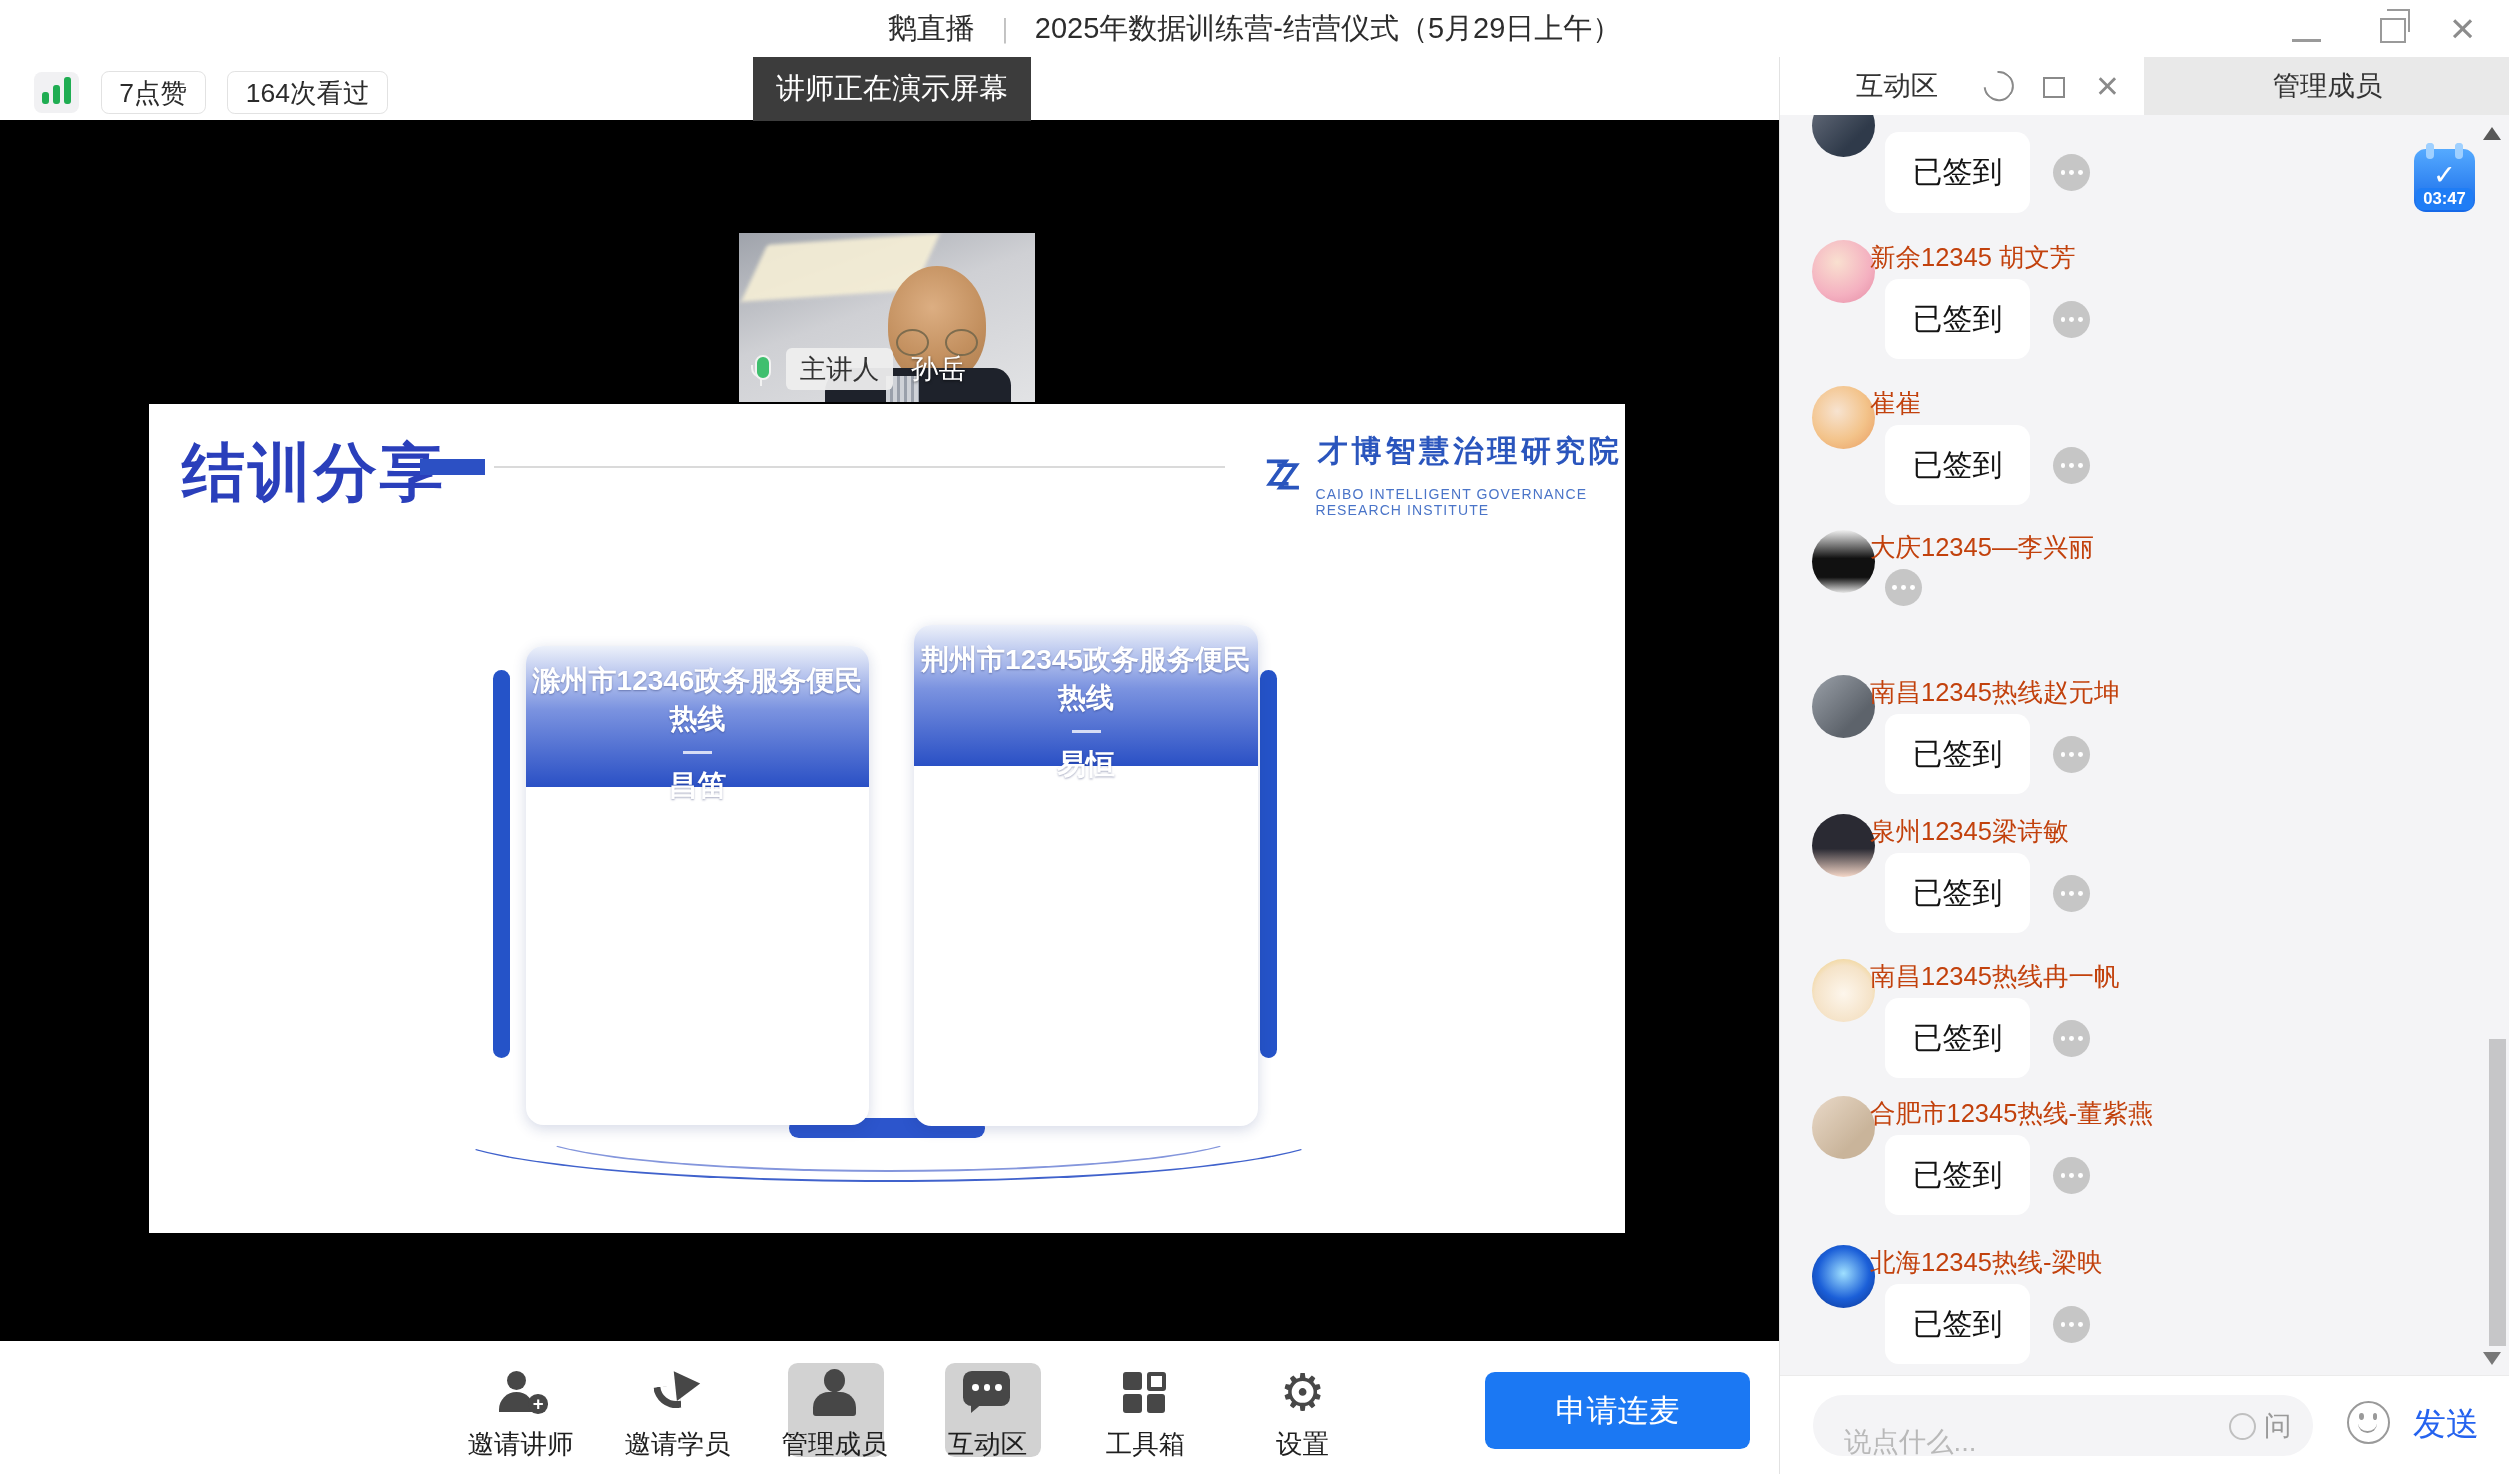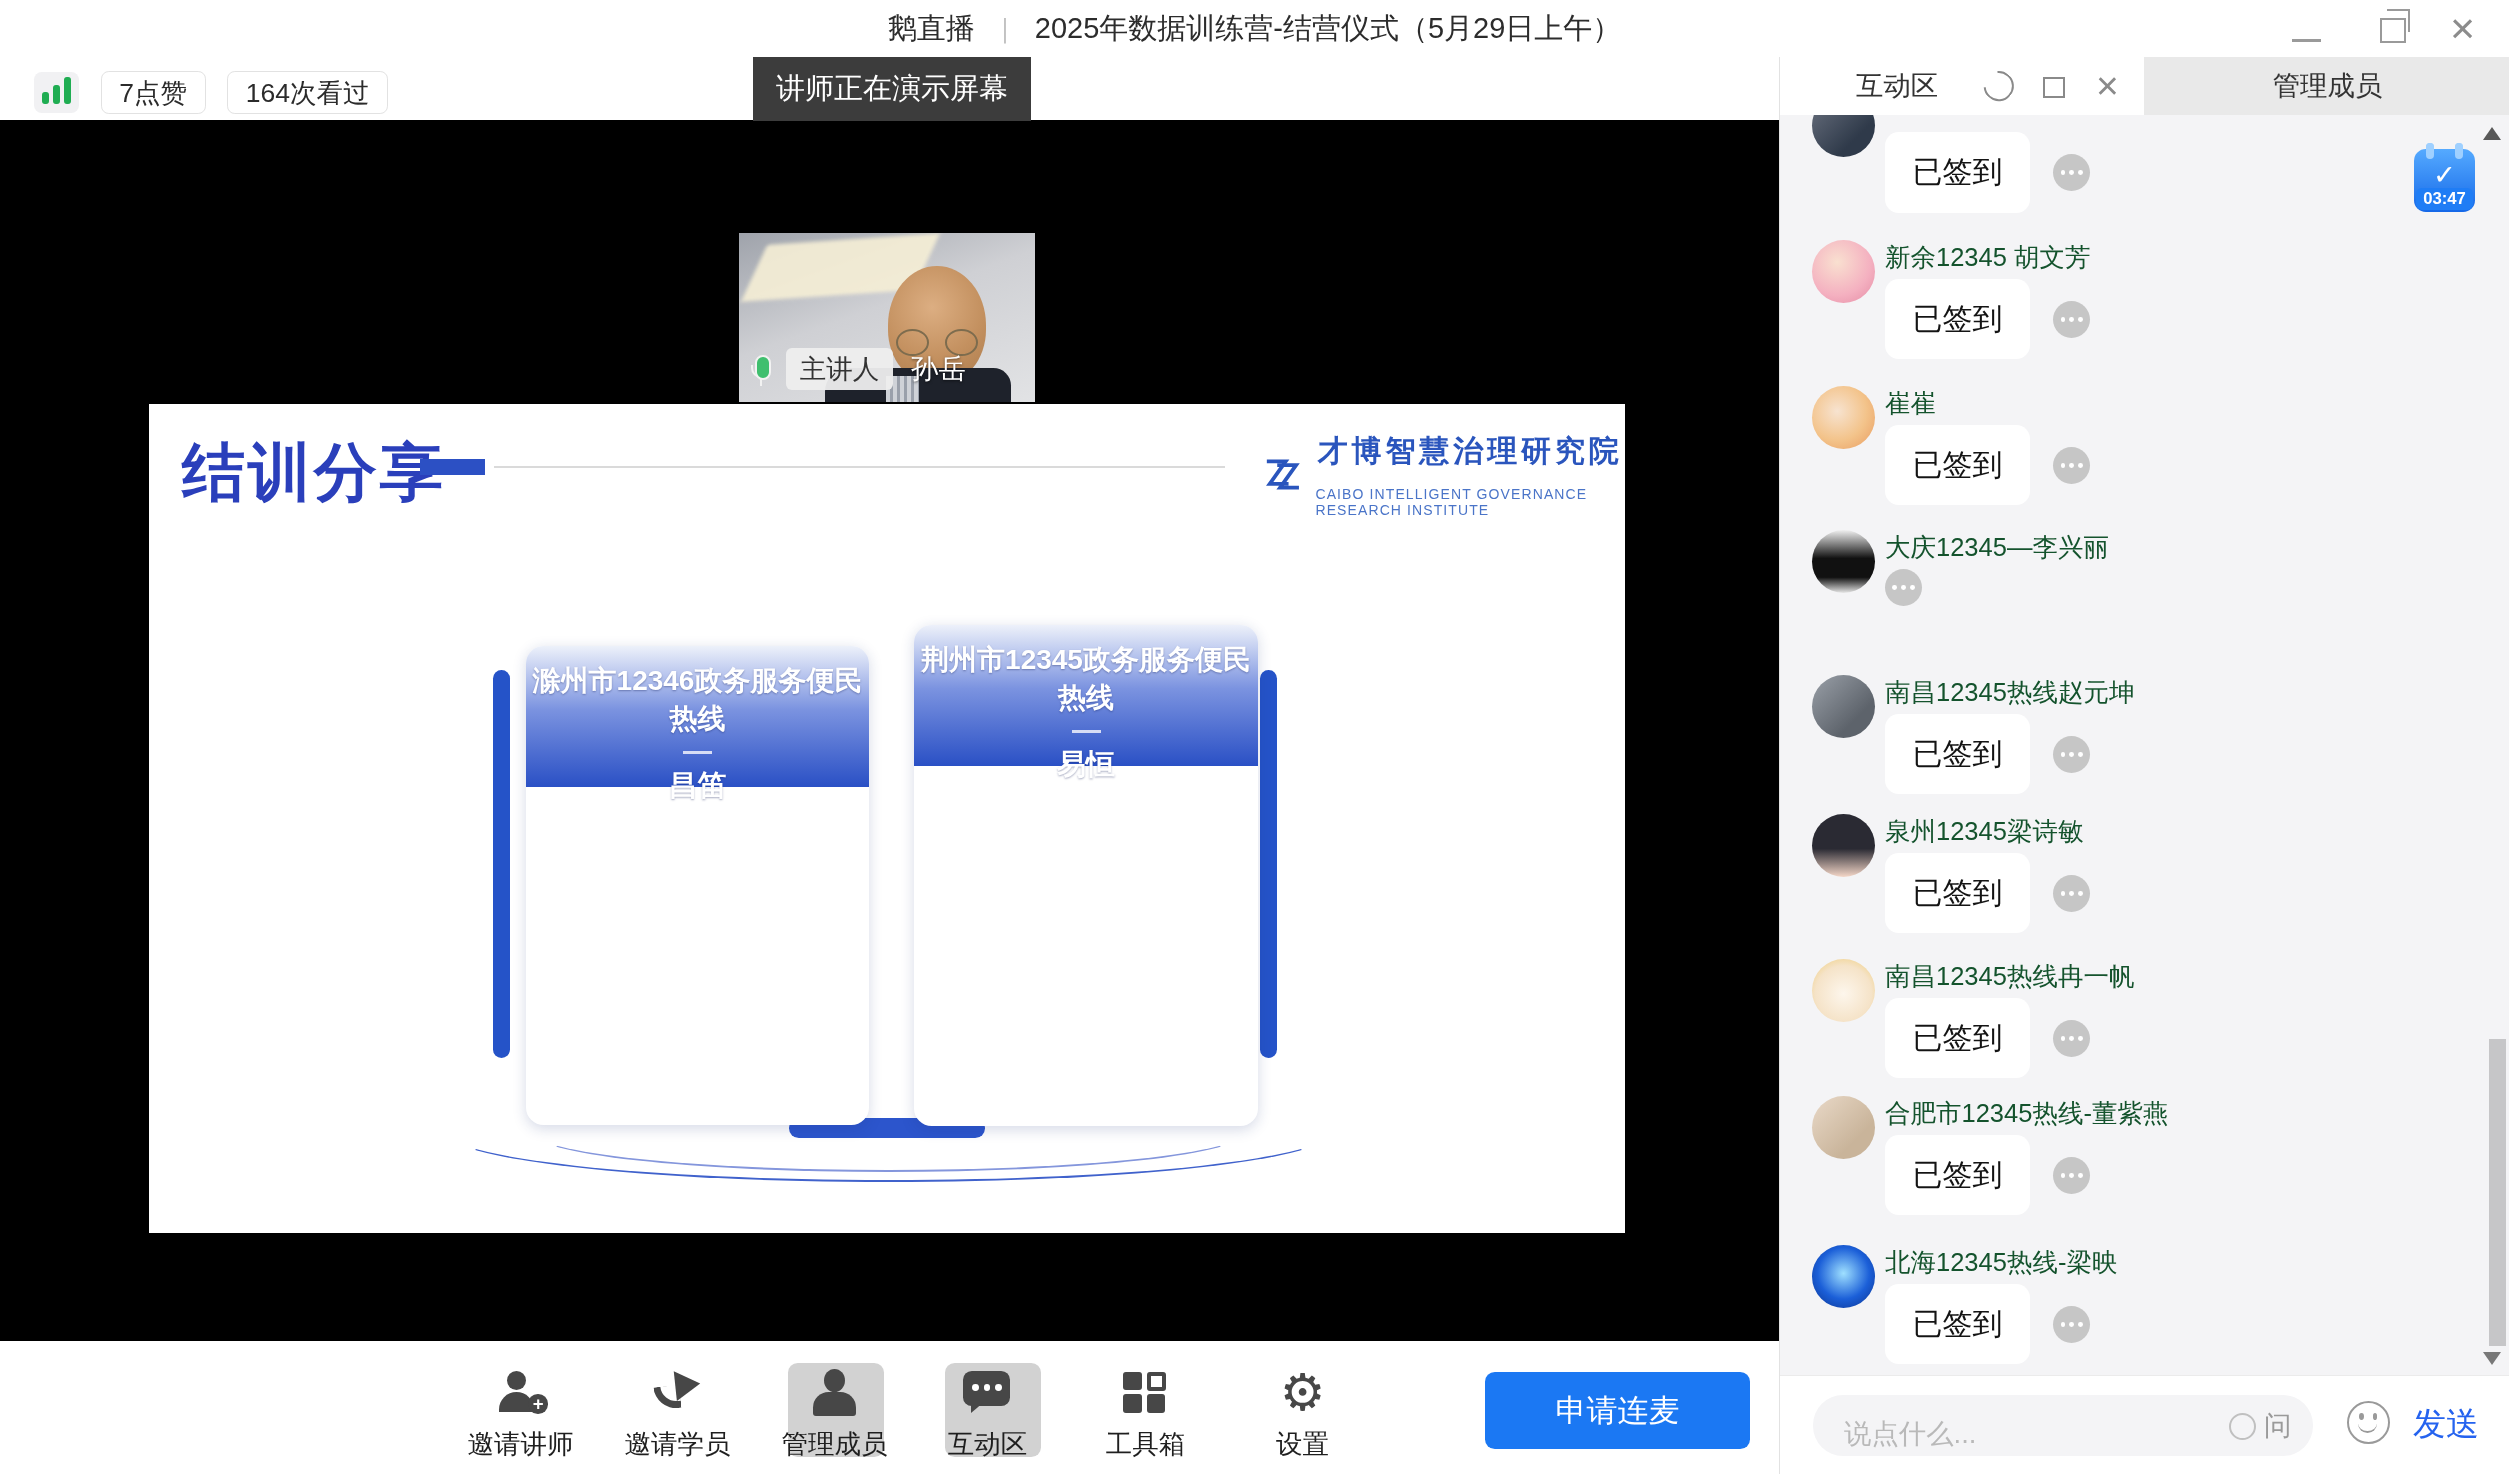--- a/index.html
+++ b/index.html
@@ -166,21 +166,21 @@
               border-left-color:transparent;transform:rotate(40deg);}
   .ic-pop{left:263px;top:19.6px;width:17.6px;height:17.6px;border:2.9px solid #8a8a8a;background:#fff;}
   .ic-pop:before{content:"";position:absolute;left:4.9px;top:-9.8px;width:17.6px;height:17.6px;border:2.9px solid #8a8a8a;z-index:-1;}
   .ic-x{left:316px;top:2px;font-size:39px;color:#8a8a8a;line-height:53px;}
   .tab-members{position:absolute;left:364px;top:0;width:367px;height:58px;background:#e9e9e9;display:flex;
                align-items:center;justify-content:center;font-size:27.4px;color:#333;cursor:pointer;}
 
   .chatlist{position:absolute;left:0;top:58px;width:730px;height:1260px;background:#f4f4f6;overflow:hidden;}
   .crow{position:absolute;left:0;width:730px;height:127px;}
   .avatar{position:absolute;left:32px;top:0;width:63px;height:63px;border-radius:50%;overflow:hidden;}
-  .cname{position:absolute;left:105px;top:0;font-size:25.5px;color:#14532d;white-space:nowrap;}
+  .cname{position:absolute;left:90px;top:0;font-size:25.5px;color:#c2410c;white-space:nowrap;}
   .brow{position:absolute;left:105px;top:39px;display:flex;align-items:center;gap:23.5px;}
   .r0 .brow{top:38px;}
   .bubble{background:#fff;border-radius:13.7px;padding:19.6px 27.4px;font-size:30px;color:#141414;white-space:nowrap;}
   .more{width:37px;height:37px;border-radius:50%;background:#c6c6c6;display:flex;align-items:center;
         justify-content:center;gap:3.9px;cursor:pointer;flex:none;}
   .more i{width:4.9px;height:4.9px;border-radius:50%;background:#fff;display:block;}
   .av0{background:linear-gradient(135deg,#6b7280 0%,#2f3a4a 70%);}
   .av1{background:radial-gradient(circle at 40% 35%,#f9e0d0 0%,#f4b0c0 60%,#e48aa4 100%);}
   .av2{background:radial-gradient(circle at 40% 40%,#f7e3d0 0%,#f3c38a 55%,#e89a5e 100%);}
   .av3{background:linear-gradient(180deg,#f0f0f0 0%,#111 45%,#111 75%,#e8e8e8 100%);}
@@ -202,21 +202,21 @@
   
   .sb-up{position:absolute;right:8.8px;top:11.8px;width:0;height:0;border-left:9.8px solid transparent;
          border-right:9.8px solid transparent;border-bottom:13.7px solid #585858;cursor:pointer;}
   .sb-down{position:absolute;right:8.8px;top:1237px;width:0;height:0;border-left:9.8px solid transparent;
          border-right:9.8px solid transparent;border-top:13.7px solid #787878;cursor:pointer;}
   .sb-thumb{position:absolute;right:3.9px;top:924px;width:17.6px;height:307px;background:#c6c6c8;cursor:pointer;}
 
   
   .inputbar{position:absolute;left:0;top:1318px;width:730px;height:99px;background:#fff;border-top:1px solid #ebebeb;box-sizing:border-box;}
   .say-pill{position:absolute;left:33px;top:18.6px;width:500px;height:61px;background:#f4f4f6;border-radius:30px;}
-  .say-input{position:absolute;left:29px;top:8px;width:353px;height:61px;border:none;background:transparent;outline:none;
+  .say-input{position:absolute;left:29px;top:16px;width:353px;height:61px;border:none;background:transparent;outline:none;
              font-size:27.4px;color:#444;font-family:inherit;}
   .say-input::placeholder{color:#b9b9b9;}
   .ask{position:absolute;right:21.6px;top:13.7px;display:flex;align-items:center;gap:7.8px;color:#9a9a9a;font-size:27.4px;cursor:pointer;}
   .ask .circ{width:23.5px;height:23.5px;border:2px solid #c0c0c0;border-radius:50%;}
   .smiley{position:absolute;left:567px;top:24.5px;width:43px;height:43px;border:2.9px solid #9a9a9a;border-radius:50%;
           box-sizing:border-box;cursor:pointer;}
   .smiley .e{position:absolute;top:10.8px;width:4.9px;height:6.9px;background:#9a9a9a;border-radius:50%;}
   .smiley .e1{left:9.8px;} .smiley .e2{left:23.5px;}
   .smiley .m{position:absolute;left:8.8px;top:16.7px;width:19.6px;height:11.8px;border-bottom:2.9px solid #9a9a9a;border-radius:0 0 11.8px 11.8px;}
   .send{position:absolute;left:633px;top:25.5px;font-size:33px;color:#2563ef;cursor:pointer;font-weight:500;}

